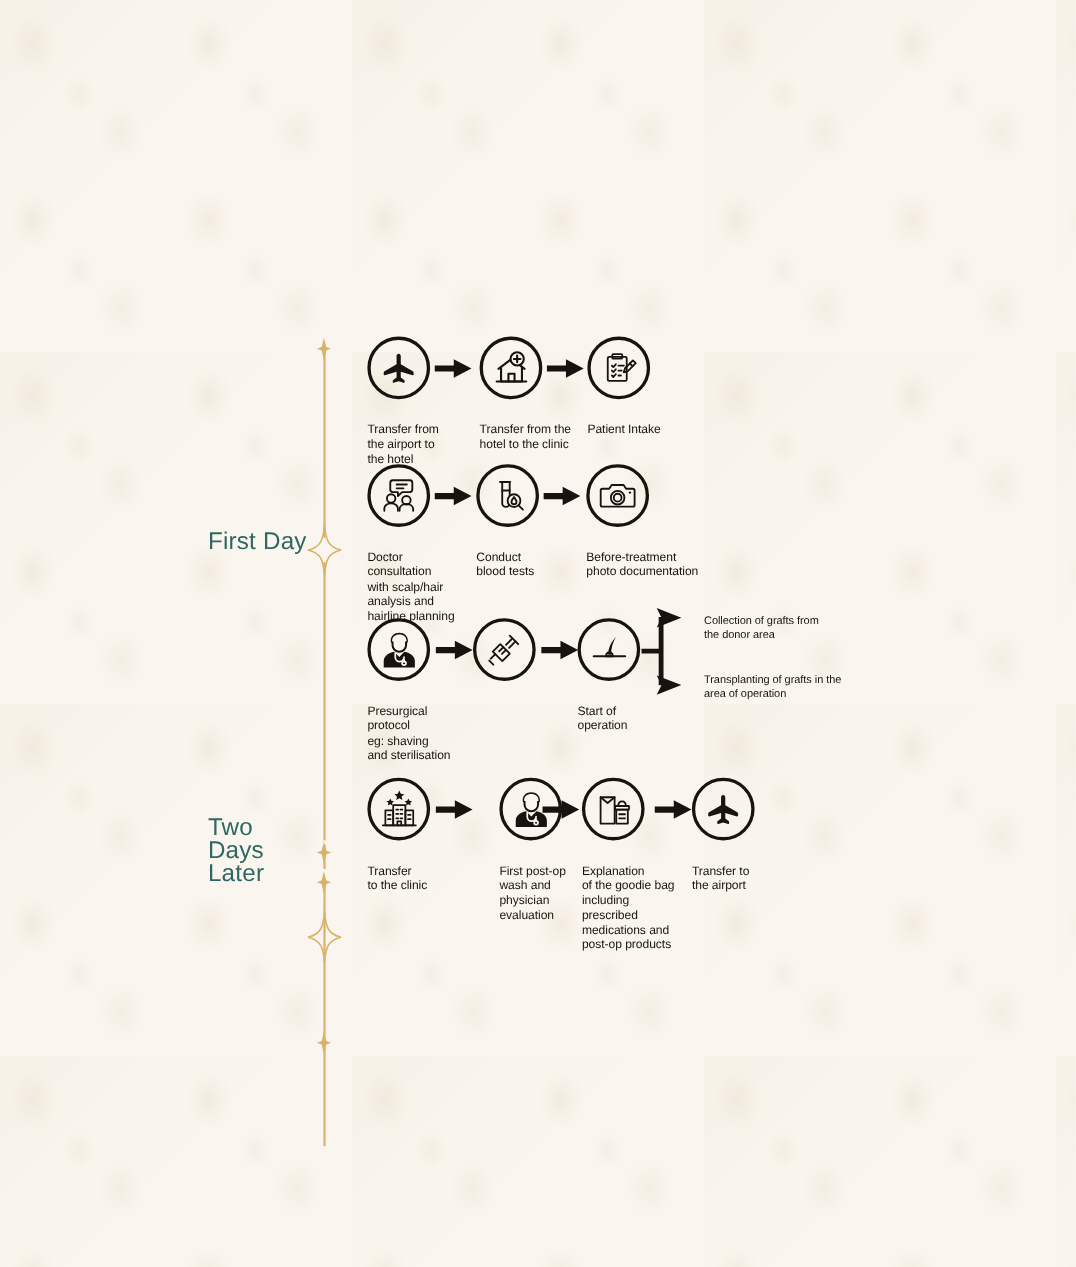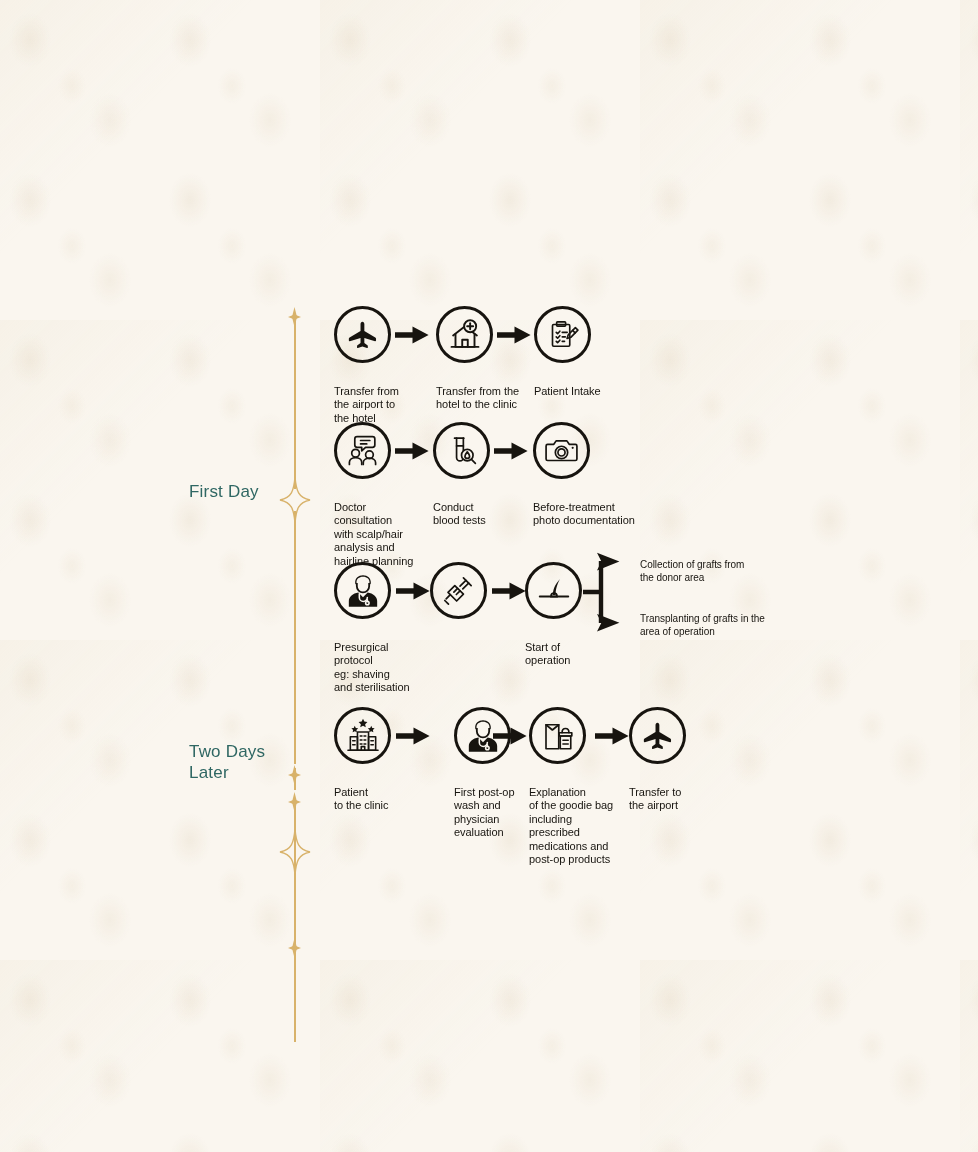--- a/index.html
+++ b/index.html
@@ -68,21 +68,21 @@
     left: -9px;
     width: 32px;
     height: 48px;
     transform: translateY(-50%);
   }
 
   
   .era-label {
     position: absolute;
     color: #2f6763;
-    font-size: 17px;
+    font-size: 22px;
     line-height: 21px;
     letter-spacing: 0.2px;
     text-align: left;
     font-family: "Liberation Sans", sans-serif;
   }
 
   
   .step {
     position: absolute;
     width: 120px;
@@ -440,21 +440,21 @@
 
   <div class="branch-label" style="left:640px; top:612px; width:220px;">Transplanting of grafts in the
 area of operation</div>
 
   <div class="step" style="left:334px; top:707px;">
     <div class="badge">
       <svg width="38" height="38">
           <use href="#sym-hotel-stars" width="38" height="38"></use>
         </svg>
     </div>
-    <div class="step-label">Patient
+    <div class="step-label">Transfer
 to the clinic</div>
   </div>
 
   <svg class="arrow" style="left:396px; top:726px;">
       <use href="#sym-arrow" width="34" height="20"></use>
     </svg>
 
   <div class="step" style="left:454px; top:707px;">
     <div class="badge">
       <svg width="40" height="40">

